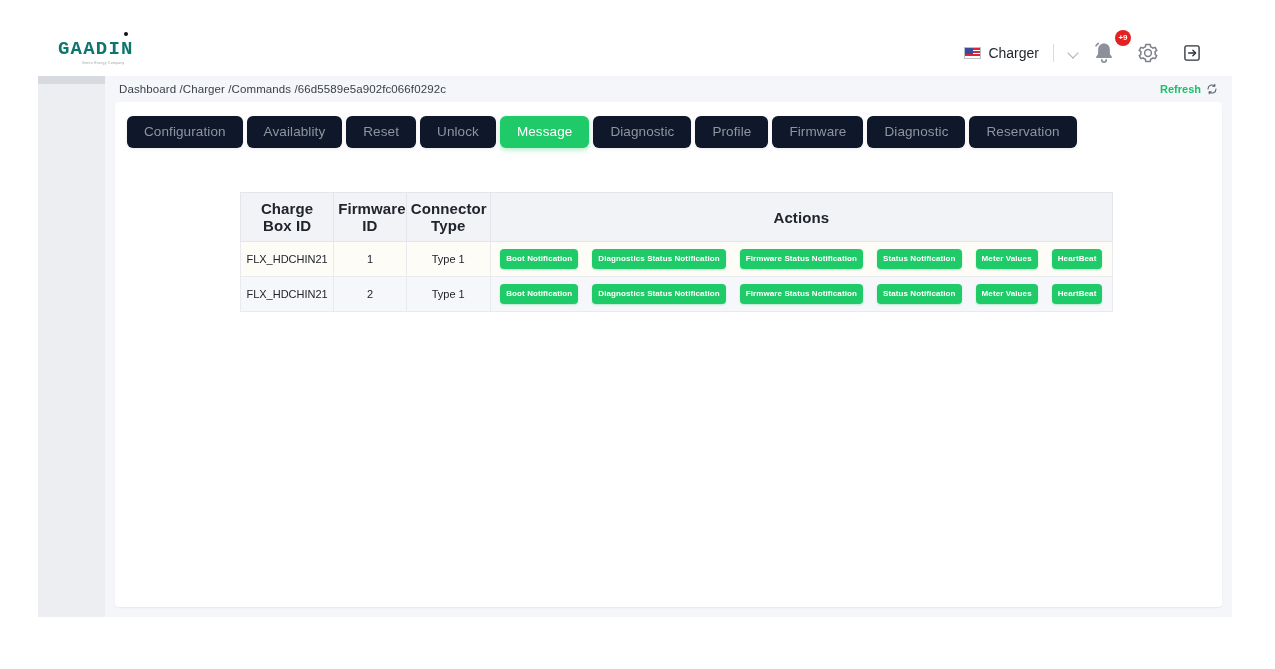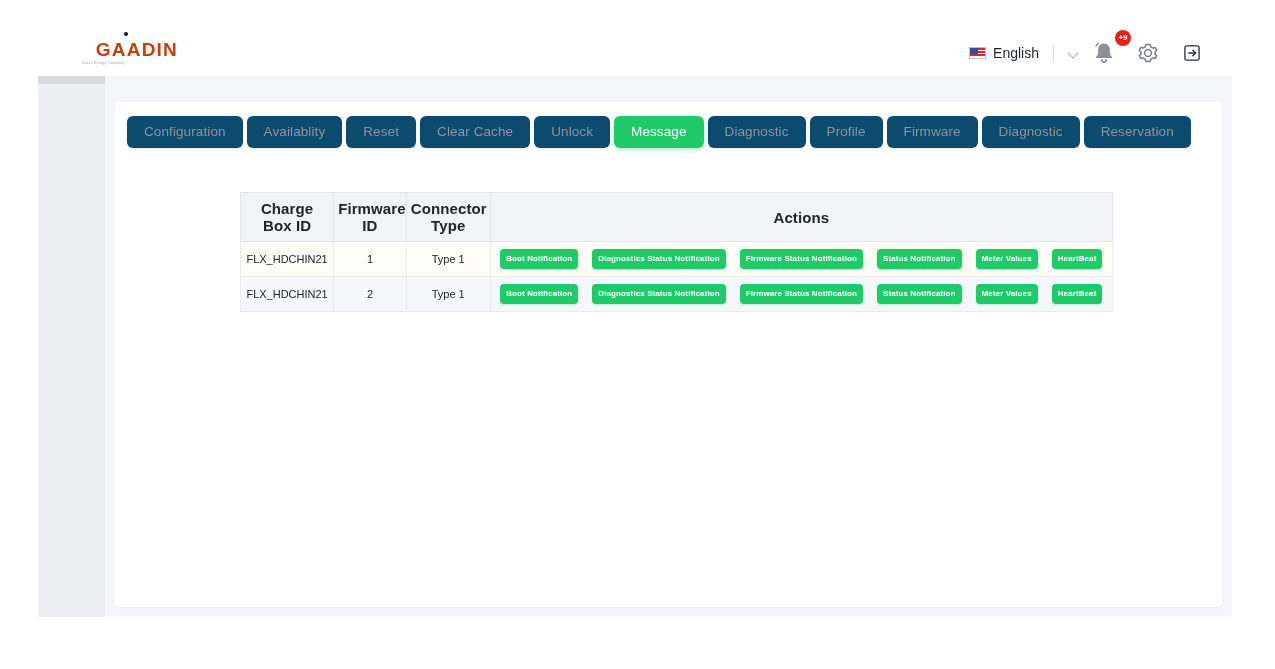--- a/index.html
+++ b/index.html
@@ -30,28 +30,27 @@
   }
   .logo-wrap {
     position: absolute;
     left: 20px; top: 4px;
     width: 120px; height: 36px;
     display: flex;
     flex-direction: column;
     justify-content: center;
   }
   .logo-text {
-    font-family: Liberation Sans, sans-serif;
+    font-family: Liberation Mono, monospace;
     font-size: 19px;
     font-weight: 700;
     letter-spacing: 1.2px;
-    color: #c2410c;
+    color: #0f766e;
     line-height: 1;
     position: relative;
-    text-align: right;
   }
   .logo-dot {
     position: absolute;
     width: 4px; height: 4px;
     border-radius: 50%;
     background: #111;
     left: 66px; top: -2px;
   }
   .logo-tag {
     font-size: 3.4px;
@@ -202,21 +201,21 @@
 
   
   .tabs {
     display: flex;
     align-items: center;
     padding: 14px 12px 0 12px;
     gap: 4px;
   }
   .tab {
     border-radius: 6px;
-    background: #0c4a6e;
+    background: #0f172a;
     color: #8e959f;
     font-size: 13.5px;
     padding: 9px 17px;
     white-space: nowrap;
     line-height: 1;
     box-shadow: 0 1px 3px rgba(30,40,60,.10);
     letter-spacing: .1px;
   }
   .tab.active {
     background: #1fcb68;
@@ -298,21 +297,21 @@
       <div class="logo-tag">Green Energy Company</div>
     </div>
 
     <div class="top-right">
 
       <div class="lang-box">
         <span class="flag-icon">
           <span class="stripes"></span>
           <span class="canton"></span>
         </span>
-        <span class="lang-label">English</span>
+        <span class="lang-label">Charger</span>
       </div>
 
       <span class="divider-v"></span>
 
       <span class="chev"></span>
 
       <div class="icon-btn">
         <span class="bell-wrap">
           <svg width="26" height="26" viewBox="0 0 24 24" fill="none">
             <path d="M12 3.2c-3.1 0-5.4 2.4-5.4 5.4v3.3c0 .9-.4 1.8-1 2.5l-.7.8c-.5.6-.1 1.5.7 1.5h12.8c.8 0 1.2-.9.7-1.5l-.7-.8c-.6-.7-1-1.6-1-2.5V8.6c0-3-2.3-5.4-5.4-5.4z" fill="#8b9099"></path>
@@ -339,28 +338,39 @@
       </div>
 
     </div>
   </div>
 
   <div class="left-rail"></div>
   <div class="rail-stub"></div>
 
   <div class="content-panel">
 
+    <div class="breadcrumb-bar">
+      <div class="breadcrumb">Dashboard /Charger /Commands /66d5589e5a902fc066f0292c</div>
+      <div class="refresh-link">
+        <span>Refresh</span>
+        <svg width="12" height="12" viewBox="0 0 24 24" fill="none">
+          <path d="M20 12a8 8 0 0 1-13.3 6" stroke="#5a6270" stroke-width="2.2" stroke-linecap="round"></path>
+          <path d="M4 12a8 8 0 0 1 13.3-6" stroke="#5a6270" stroke-width="2.2" stroke-linecap="round"></path>
+          <path d="M17.6 2.5v3.9h-3.9" stroke="#5a6270" stroke-width="2.2" stroke-linecap="round" stroke-linejoin="round"></path>
+          <path d="M6.4 21.5v-3.9h3.9" stroke="#5a6270" stroke-width="2.2" stroke-linecap="round" stroke-linejoin="round"></path>
+        </svg>
+      </div>
+    </div>
 
     <div class="card">
 
       <div class="tabs">
         <div class="tab">Configuration</div>
         <div class="tab">Availablity</div>
         <div class="tab">Reset</div>
-        <div class="tab">Clear Cache</div>
         <div class="tab">Unlock</div>
         <div class="tab active">Message</div>
         <div class="tab">Diagnostic</div>
         <div class="tab">Profile</div>
         <div class="tab">Firmware</div>
         <div class="tab">Diagnostic</div>
         <div class="tab">Reservation</div>
       </div>
 
       <div class="table-wrap">

